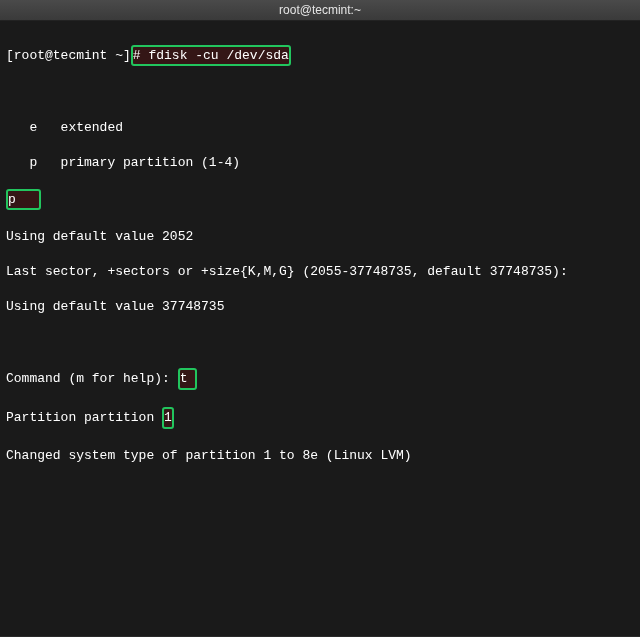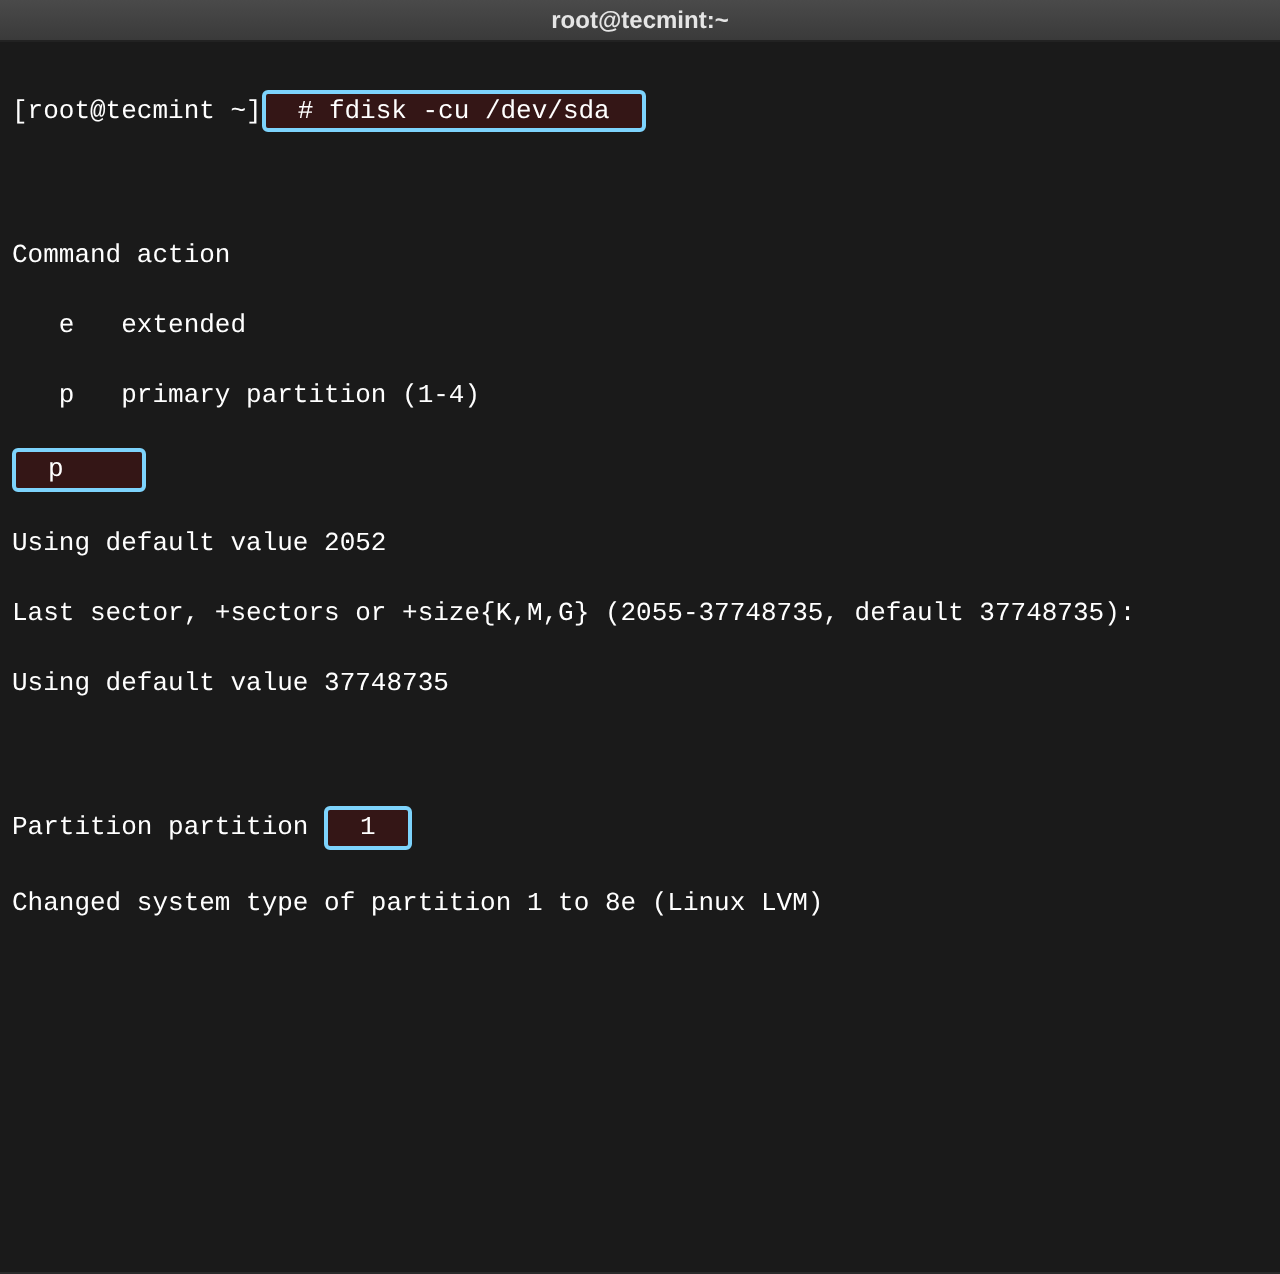--- a/index.html
+++ b/index.html
@@ -13,57 +13,56 @@
     overflow: hidden;
   }
   .titlebar {
     background: linear-gradient(to bottom, #4a4a4a, #3a3a3a);
     color: #e5e5e5;
     text-align: center;
     padding: 3px 0;
     font-family: sans-serif;
     font-size: 12px;
     border-bottom: 1px solid #222;
-    font-weight: bold;
   }
   .terminal {
     background: #1a1a1a;
     padding: 6px 6px;
     height: calc(100% - 22px);
     line-height: 1.35;
     white-space: pre;
     position: relative;
   }
   .line { white-space: pre; }
   .hl {
-    border: 2px solid #7dd3fc;
+    border: 2px solid #22c55e;
     background: rgba(200,0,0,0.15);
-    padding: 0 16px;
+    padding: 0 0;
     border-radius: 3px;
     display: inline-block;
   }
 </style>
 </head>
 <body>
 
 <div class="titlebar">
   <span>root@tecmint:~</span>
 </div>
 
 <div class="terminal">
 <div class="line"><span>[root@tecmint ~]</span><span class="hl"><span># </span><span>fdisk -cu /dev/sda</span></span></div>
 <div class="line"> </div>
-<div class="line">Command action</div>
 <div class="line">   e   extended</div>
 <div class="line">   p   primary partition (1-4)</div>
 <div class="line"><span class="hl"><span>p</span>   </span></div>
 <div class="line">Using default value 2052</div>
 <div class="line">Last sector, +sectors or +size{K,M,G} (2055-37748735, default 37748735):</div>
 <div class="line">Using default value 37748735</div>
 <div class="line"> </div>
+<div class="line"><span>Command (m for help)</span><span>: </span><span class="hl"><span>t</span> </span></div>
 <div class="line"><span>Partition partition </span><span class="hl"><span>1</span></span></div>
 <div class="line">Changed system type of partition 1 to 8e (Linux LVM)</div>
 
 
 
 
 
 
 
 

